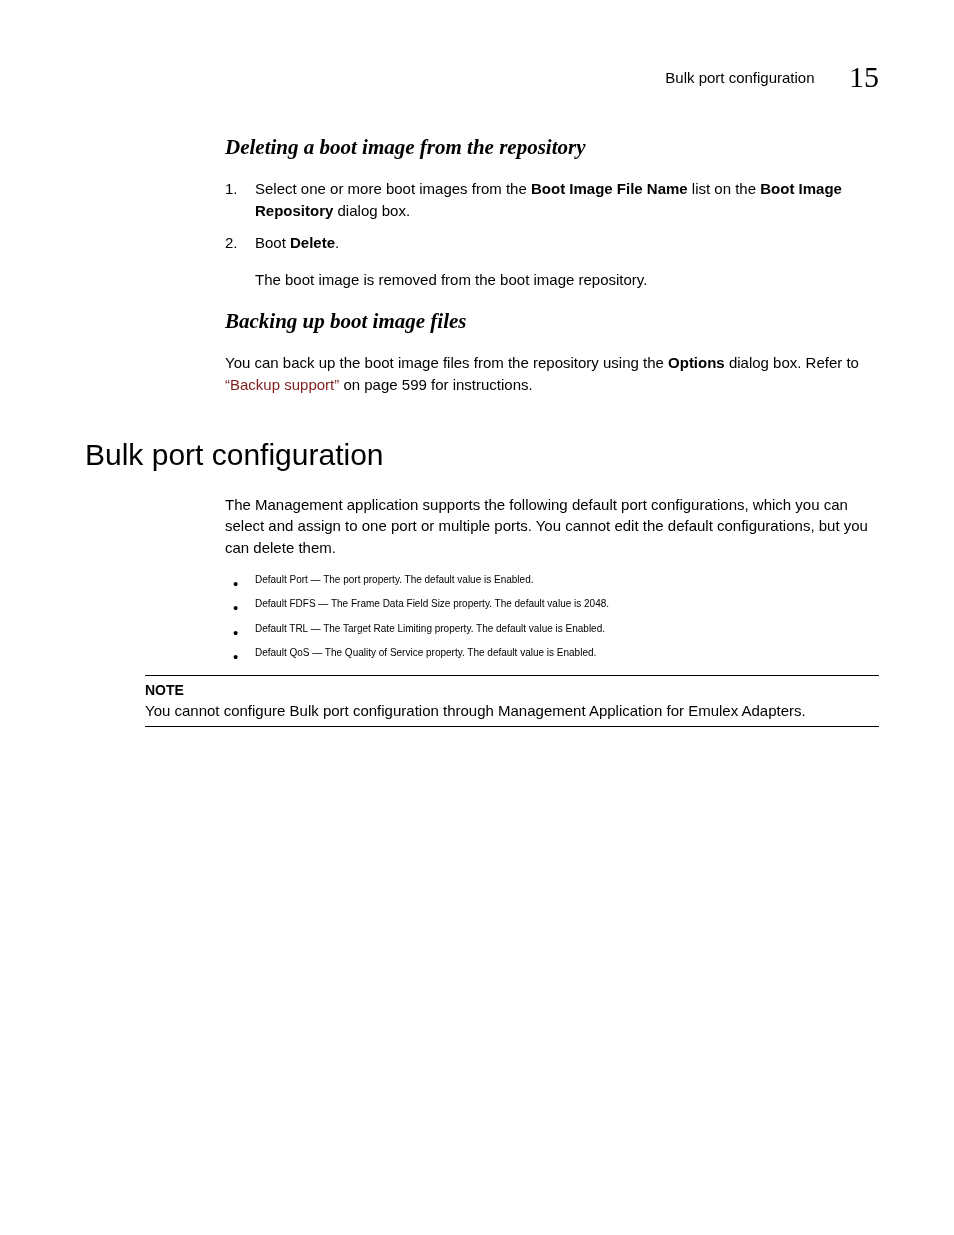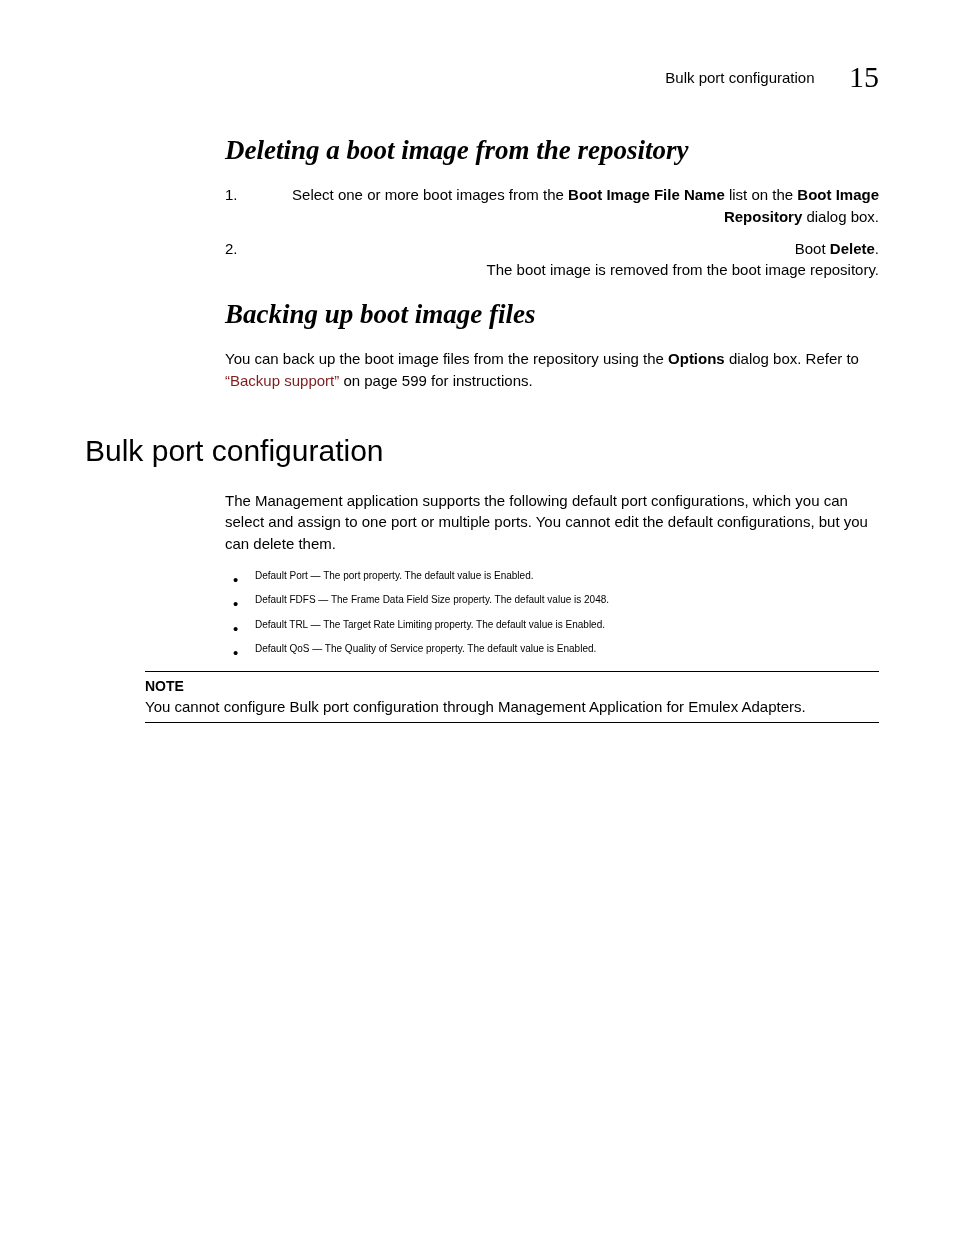--- a/index.html
+++ b/index.html
@@ -41,47 +41,46 @@
     top: 135px;
     left: 0;
     width: 100%;
     padding: 0 75px 0 85px;
     box-sizing: border-box;
   }
   .h2 {
     font-family: Georgia, "Times New Roman", serif;
     font-style: italic;
     font-weight: bold;
-    font-size: 27px;
+    font-size: 21px;
     margin: 0 0 18px 140px;
     color: #000;
   }
   .ol {
     margin: 0 0 18px 140px;
     padding: 0;
     list-style: none;
     counter-reset: step;
     font-size: 15px;
     line-height: 1.45;
   }
   .ol > li {
     counter-increment: step;
     position: relative;
     padding-left: 30px;
     margin-bottom: 10px;
-    text-align: right;
   }
   .ol > li::before {
     content: counter(step) ".";
     position: absolute;
     left: 0;
     top: 0;
   }
   .ol .sub {
-    margin-top: 0;
+    margin-top: 16px;
   }
   .bold { font-weight: bold; }
   .para {
     margin-left: 140px;
     font-size: 15px;
     line-height: 1.45;
     margin-bottom: 14px;
   }
   .link {
     color: #7f1d1d;

